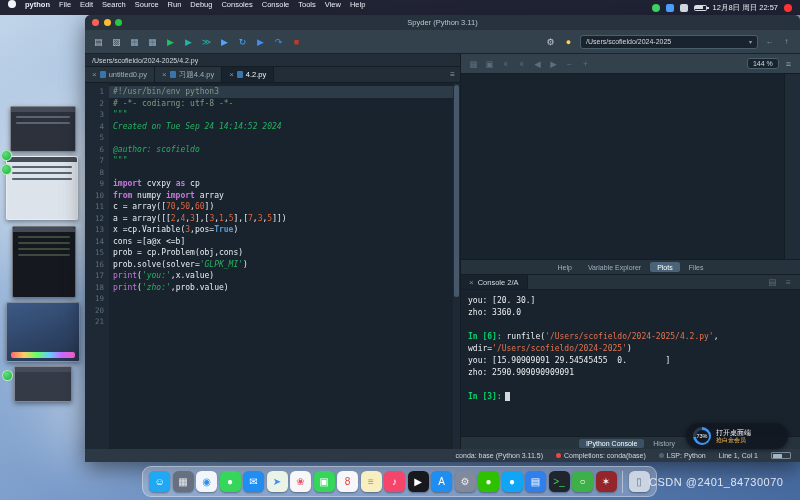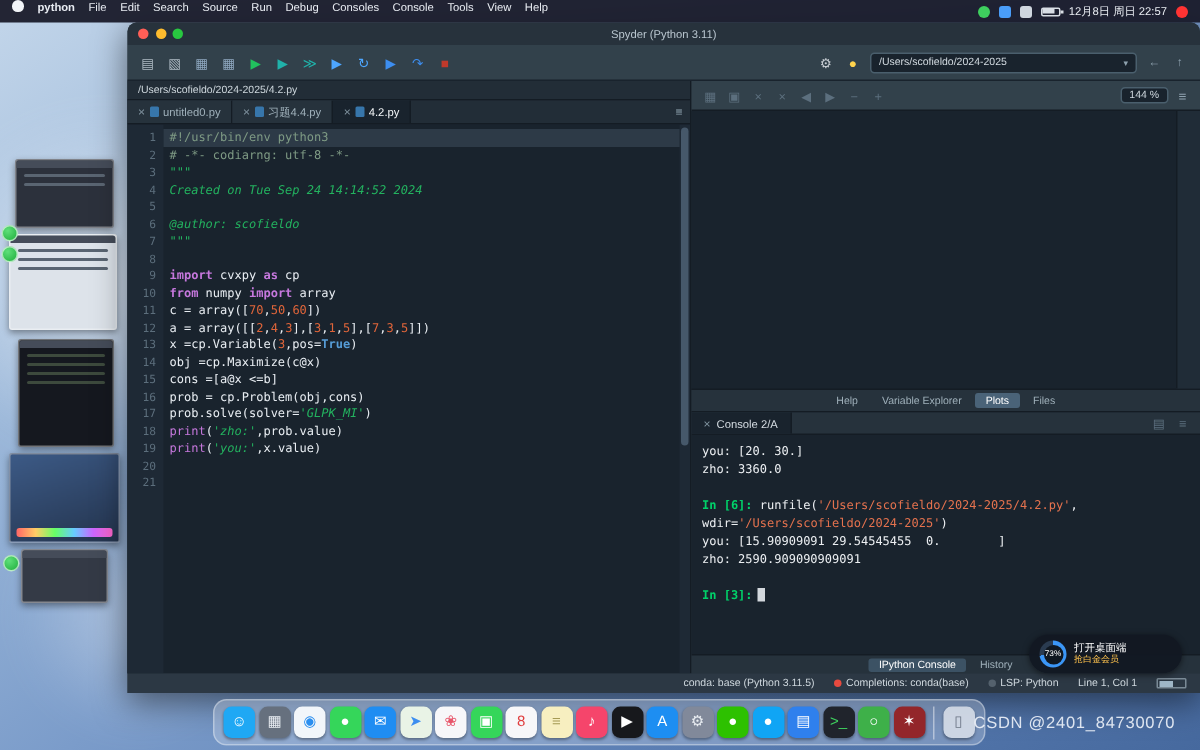--- a/index.html
+++ b/index.html
@@ -284,26 +284,25 @@
               <div class="cline"><span class="seg-d">Created on Tue Sep 24 14:14:52 2024</span></div>
               <div class="cline"></div>
               <div class="cline"><span class="seg-d">@author: scofieldo</span></div>
               <div class="cline"><span class="seg-d">"""</span></div>
               <div class="cline"></div>
               <div class="cline"><span class="seg-k">import</span><span class="seg-w"> cvxpy </span><span class="seg-k">as</span><span class="seg-w"> cp</span></div>
               <div class="cline"><span class="seg-k">from</span><span class="seg-w"> numpy </span><span class="seg-k">import</span><span class="seg-w"> array</span></div>
               <div class="cline"><span class="seg-w">c = array([</span><span class="seg-n">70</span><span class="seg-w">,</span><span class="seg-n">50</span><span class="seg-w">,</span><span class="seg-n">60</span><span class="seg-w">])</span></div>
               <div class="cline"><span class="seg-w">a = array([[</span><span class="seg-n">2</span><span class="seg-w">,</span><span class="seg-n">4</span><span class="seg-w">,</span><span class="seg-n">3</span><span class="seg-w">],[</span><span class="seg-n">3</span><span class="seg-w">,</span><span class="seg-n">1</span><span class="seg-w">,</span><span class="seg-n">5</span><span class="seg-w">],[</span><span class="seg-n">7</span><span class="seg-w">,</span><span class="seg-n">3</span><span class="seg-w">,</span><span class="seg-n">5</span><span class="seg-w">]])</span></div>
               <div class="cline"><span class="seg-w">x =cp.Variable(</span><span class="seg-n">3</span><span class="seg-w">,pos=</span><span class="seg-t">True</span><span class="seg-w">)</span></div>
-              <div class="cline"><span class="seg-w">obj =cp.Maximize(c@x)</span></div>
               <div class="cline"><span class="seg-w">cons =[a@x &lt;=b]</span></div>
               <div class="cline"><span class="seg-w">prob = cp.Problem(obj,cons)</span></div>
               <div class="cline"><span class="seg-w">prob.solve(solver=</span><span class="seg-d">'GLPK_MI'</span><span class="seg-w">)</span></div>
+              <div class="cline"><span class="seg-b">print</span><span class="seg-w">(</span><span class="seg-d">'you:'</span><span class="seg-w">,x.value)</span></div>
               <div class="cline"><span class="seg-b">print</span><span class="seg-w">(</span><span class="seg-d">'zho:'</span><span class="seg-w">,prob.value)</span></div>
-              <div class="cline"><span class="seg-b">print</span><span class="seg-w">(</span><span class="seg-d">'you:'</span><span class="seg-w">,x.value)</span></div>
               <div class="cline"></div>
             </div>
           <div class="vscroll">
               <div class="thumb-bar"></div>
             </div>
         </div>
       </div>
 
       <div class="right-pane">
         <div class="plots-toolbar">

